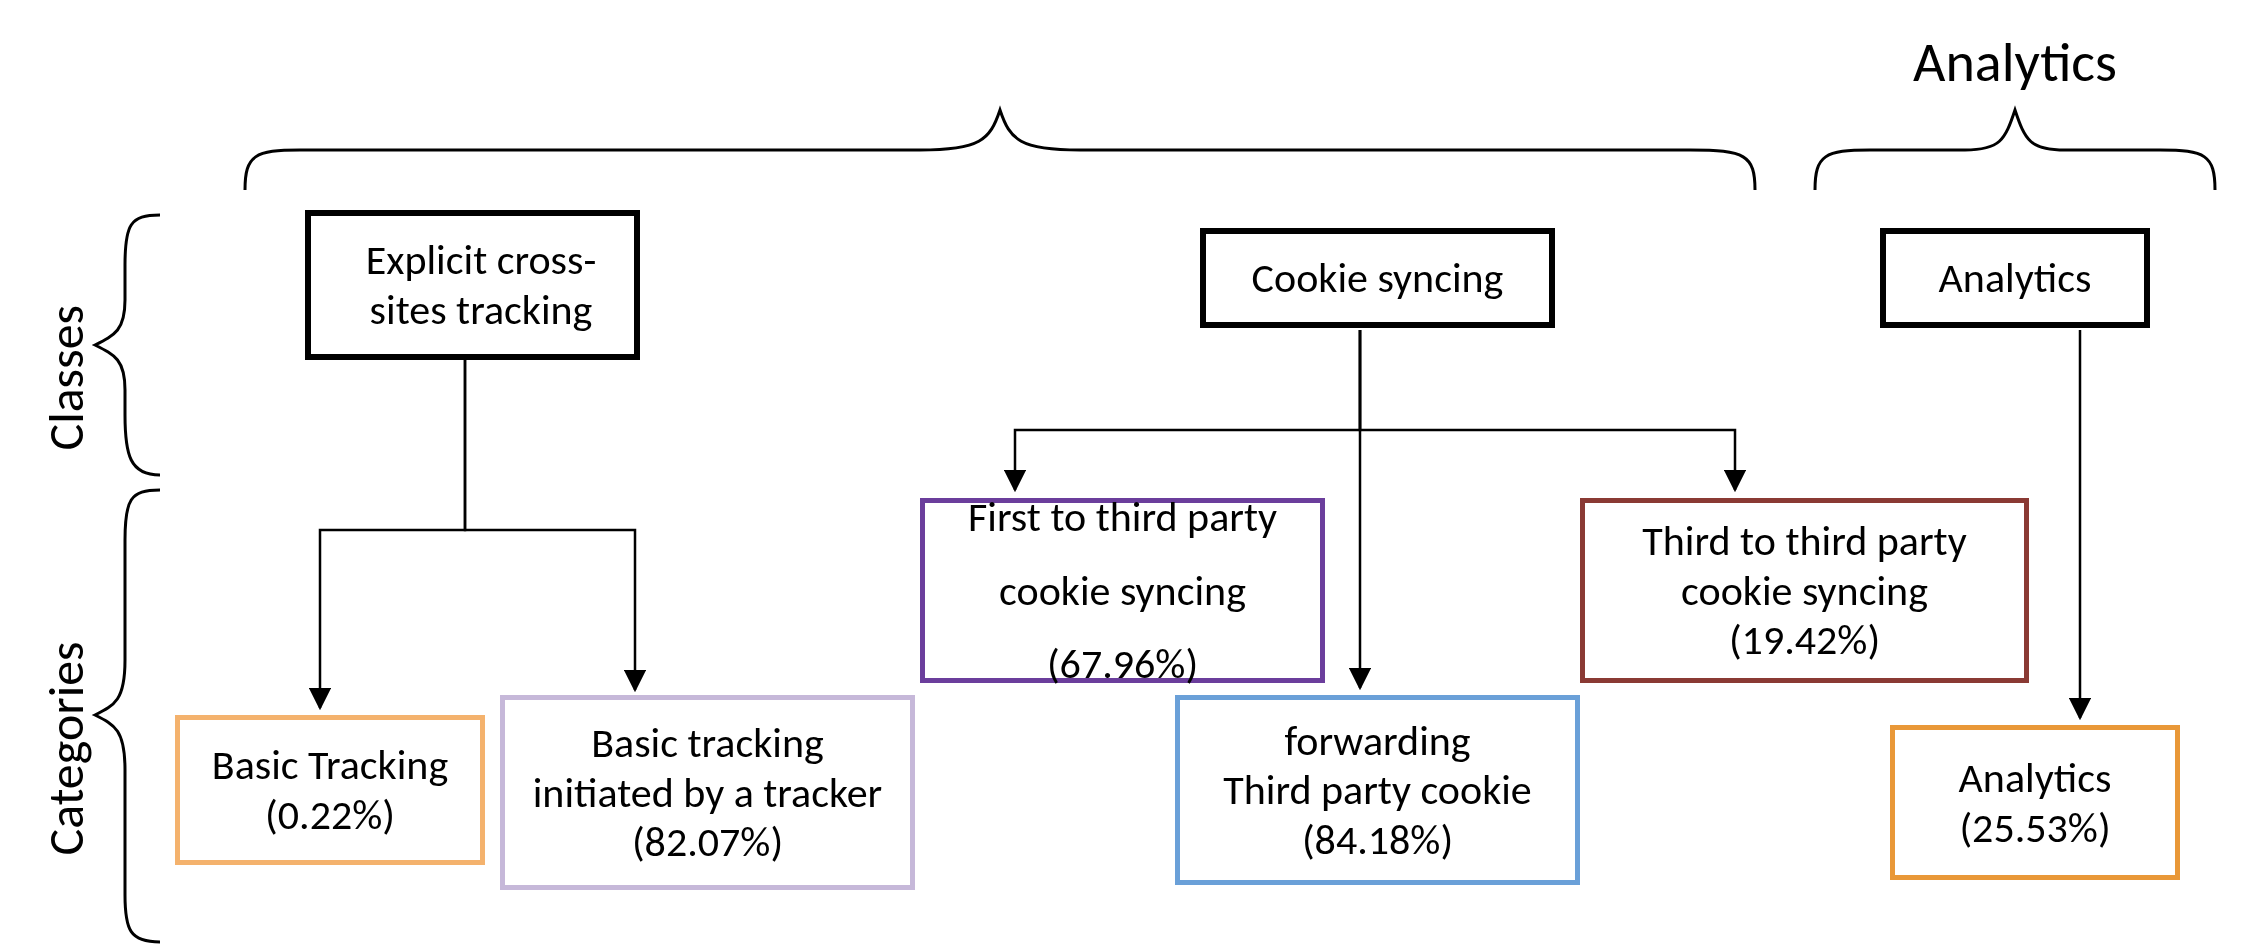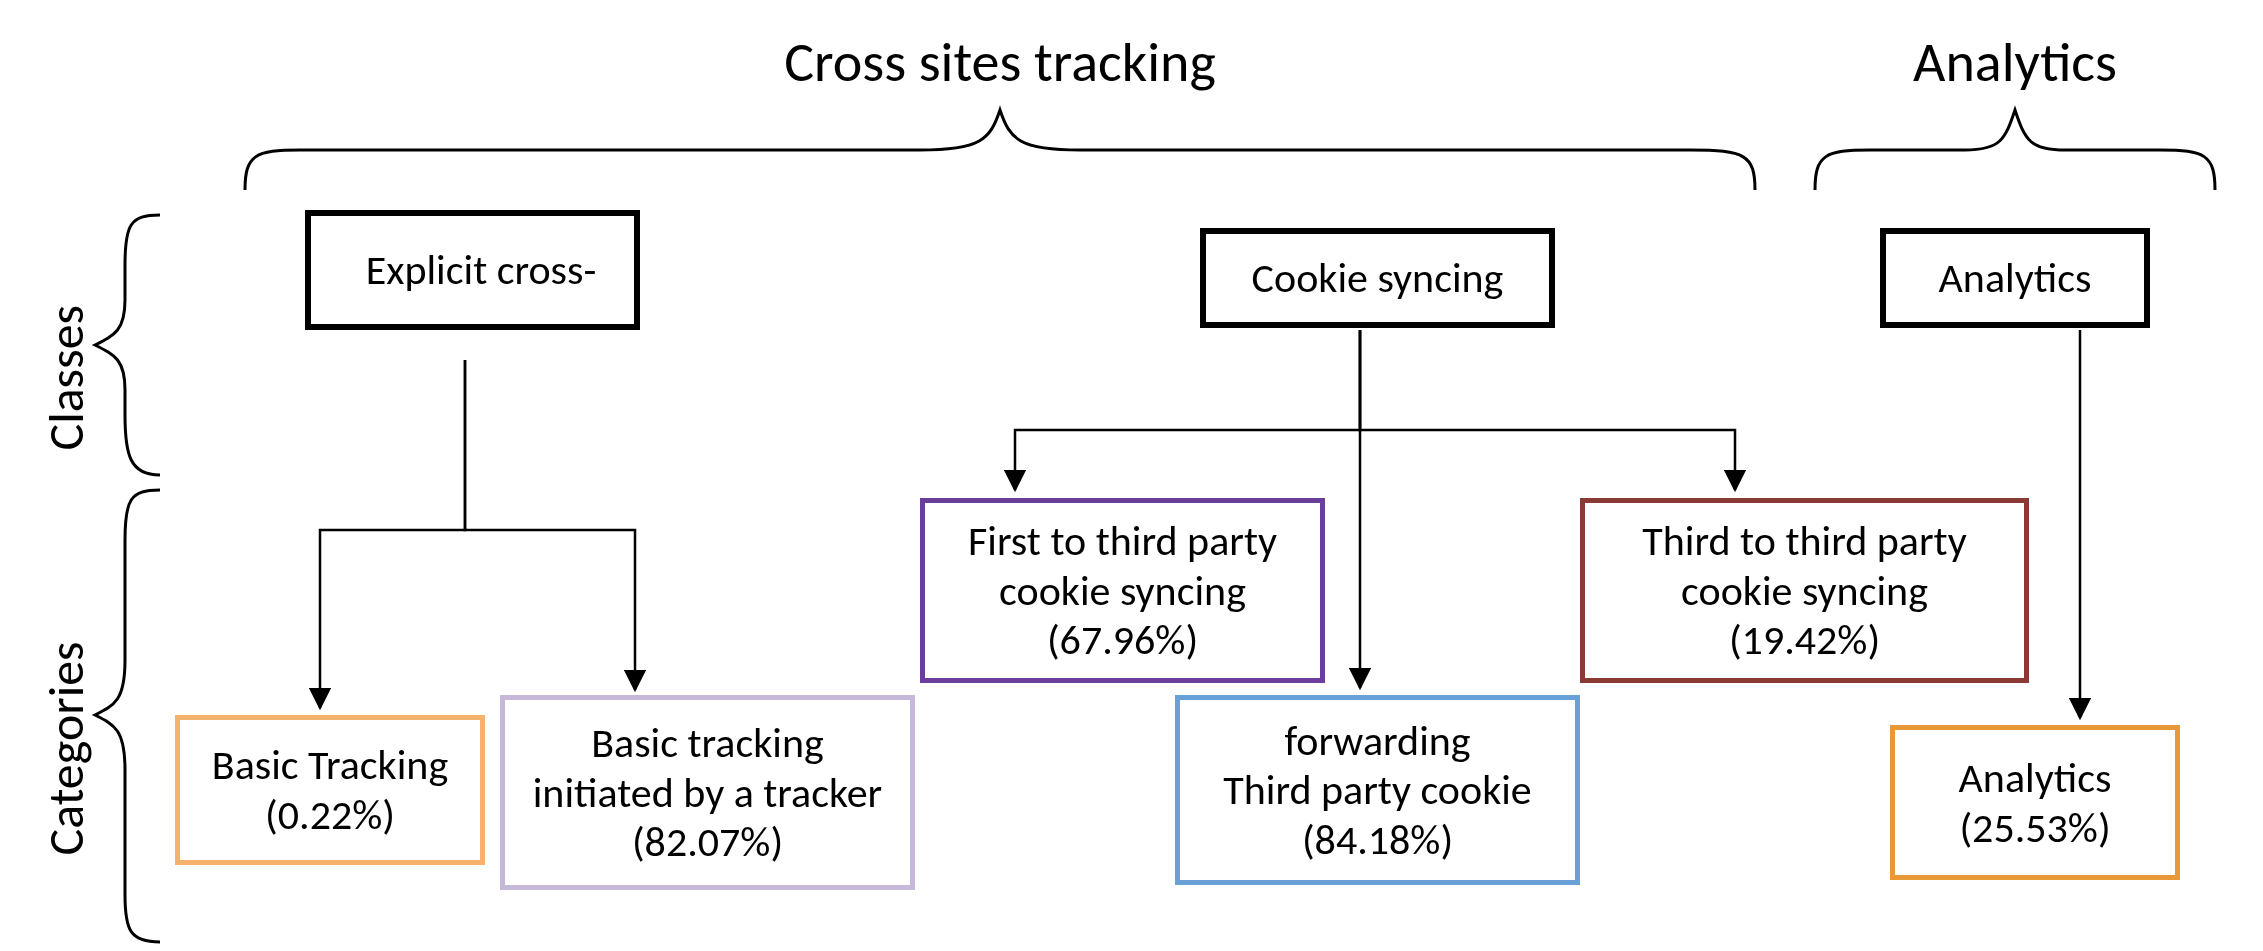--- a/index.html
+++ b/index.html
@@ -103,36 +103,34 @@
     <path d="M 465 360 L 465 530 L 320 530 L 320 708" fill="none" stroke="#000" stroke-width="2.5" marker-end="url(#arrow)"></path>
     <path d="M 465 360 L 465 530 L 635 530 L 635 690" fill="none" stroke="#000" stroke-width="2.5" marker-end="url(#arrow)"></path>
 
     <path d="M 1360 330 L 1360 430 L 1015 430 L 1015 490" fill="none" stroke="#000" stroke-width="2.5" marker-end="url(#arrow)"></path>
     <path d="M 1360 330 L 1360 688" fill="none" stroke="#000" stroke-width="2.5" marker-end="url(#arrow)"></path>
     <path d="M 1360 330 L 1360 430 L 1735 430 L 1735 490" fill="none" stroke="#000" stroke-width="2.5" marker-end="url(#arrow)"></path>
 
     <path d="M 2080 330 L 2080 718" fill="none" stroke="#000" stroke-width="2.5" marker-end="url(#arrow)"></path>
   </svg>
 
-  <div class="group-label" style="left:740px; top:28px; width:520px;">
-    <span>Cross sites tracking</span>
-  </div>
   <div class="group-label" style="left:1895px; top:28px; width:240px;">
     <span>Analytics</span>
   </div>
 
   <div class="row-label" style="left:-35px; top:320px; width:200px;">
     <span>Classes</span>
   </div>
   <div class="row-label" style="left:-70px; top:690px; width:270px;">
     <span>Categories</span>
   </div>
 
-  <div class="box class-box" style="left:305px; top:210px; width:335px; height:120px;padding-left:33px;">
+  <div class="box class-box" style="left:305px; top:210px; width:335px; height:150px;padding-left:33px;">
     <span class="line">Explicit cross-</span>
+    <span class="line">sites tracking</span>
   </div>
 
   <div class="box class-box" style="left:1200px; top:228px; width:355px; height:100px;">
     <span class="line">Cookie syncing</span>
   </div>
 
   <div class="box class-box" style="left:1880px; top:228px; width:270px; height:100px;">
     <span class="line">Analytics</span>
   </div>
 
@@ -140,21 +138,21 @@
     <span class="line">Basic Tracking</span>
     <span class="line">(0.22%)</span>
   </div>
 
   <div class="box cat-box" style="left: 500px; top: 695px; width: 415px; height: 195px; border-color: rgb(198, 184, 217);">
     <span class="line">Basic tracking</span>
     <span class="line">initiated by a tracker</span>
     <span class="line">(82.07%)</span>
   </div>
 
-  <div class="box cat-box" style="left: 920px; top: 498px; width: 405px; height: 185px; border-color: rgb(107, 62, 156);">
+  <div class="box cat-box" style="left: 920px; top: 498px; width: 405px; height: 185px; border-color: rgb(107, 62, 156); gap: 24px;">
     <span class="line">First to third party</span>
     <span class="line">cookie syncing</span>
     <span class="line">(67.96%)</span>
   </div>
 
   <div class="box cat-box" style="left: 1175px; top: 695px; width: 405px; height: 190px; border-color: rgb(106, 160, 216);">
     <span class="line">forwarding</span>
     <span class="line">Third  party cookie</span>
     <span class="line">(84.18%)</span>
   </div>

